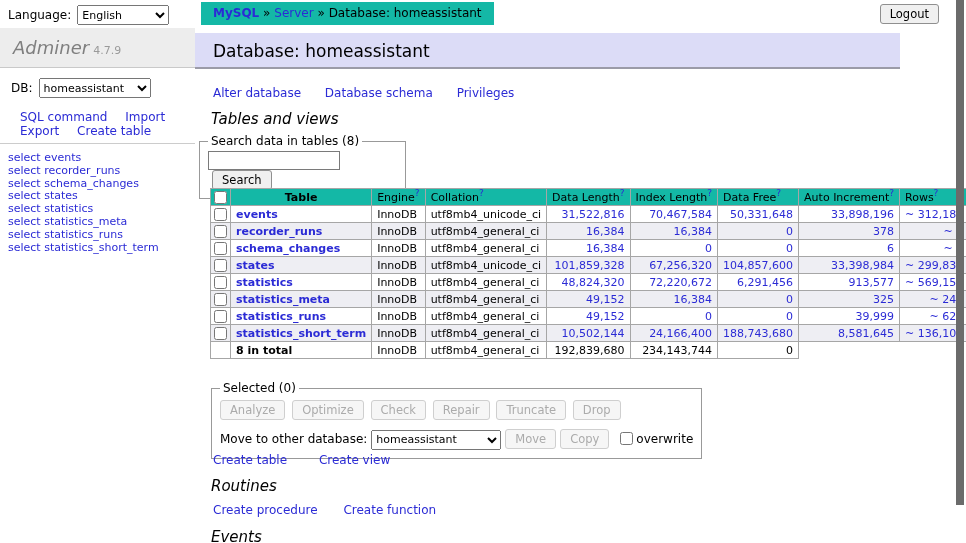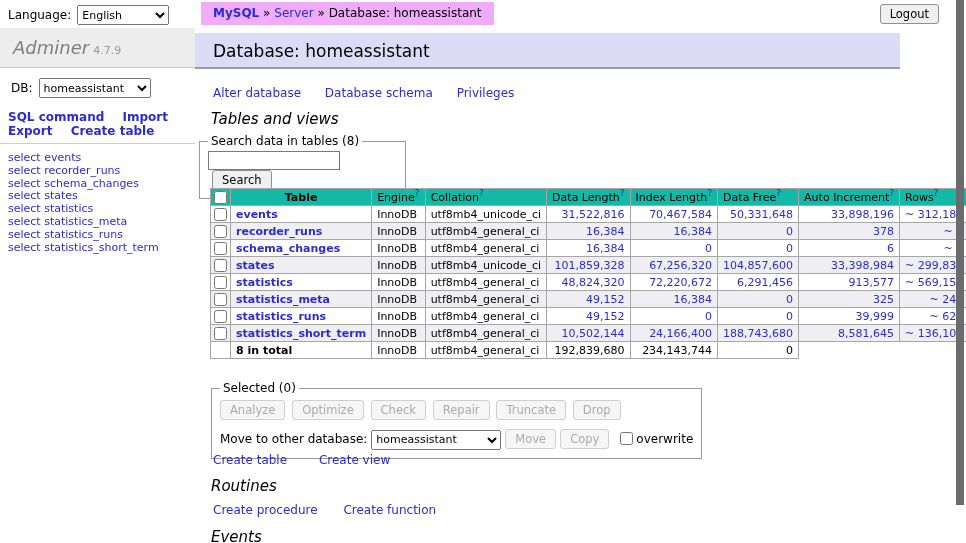--- a/index.html
+++ b/index.html
@@ -16,30 +16,30 @@
   
   #sidebar { position: absolute; left: 0; top: 0; width: 195px; height: 397px; background: #fff; }
   .lang-row { position: absolute; left: 8px; top: 5px; white-space: nowrap; }
   .lang-row select { width: 92px; height: 20px; margin-left: 6px; font-size: 11px; }
   .logo-box { position: absolute; left: 0; top: 28px; width: 195px; height: 40px;
               background: #ededed; border-bottom: 1px solid #c9c9c9; padding: 9px 0 0 13px; }
   .logo-name { font-style: italic; font-size: 18px; color: #7f7f7f; }
   .logo-ver { font-size: 11px; color: #9a9a9a; margin-left: 4px; }
   .db-row { position: absolute; left: 11px; top: 78px; white-space: nowrap; }
   .db-row select { width: 112px; height: 20px; margin-left: 6px; font-size: 11px; }
-  .side-actions { position: absolute; left: 8px; top: 110px; width: 185px; line-height: 14px; font-weight: bold; }
+  .side-actions { position: absolute; left: 20px; top: 110px; width: 185px; line-height: 14px; }
   .side-actions a { margin-right: 14px; white-space: nowrap; }
   .side-divider { position: absolute; left: 0; top: 143px; width: 195px; border-top: 1px solid #ccc; }
   .side-tables { position: absolute; left: 8px; top: 152px; width: 187px;
                  font-size: 11px; line-height: 12.8px; }
   .side-tables div { white-space: nowrap; }
 
   
   #main { position: absolute; left: 195px; top: 0; width: 760px; height: 543px; }
-  .breadcrumb { position: absolute; left: 6px; top: 2px; background: #f0abfc;
+  .breadcrumb { position: absolute; left: 6px; top: 2px; background: #14b8a6;
                 padding: 4px 12px 5px 12px; white-space: nowrap; }
   .breadcrumb .crumb-root { font-weight: bold; }
   .breadcrumb .sep { color: #000; }
   .logout { position: absolute; right: 16px; top: 4px; }
   button.btn { background: #f0f0f0; border: 1px solid #8f8f8f; border-radius: 3px;
                padding: 2px 9px; font-size: 11.5px; cursor: pointer; }
   button.btn-disabled { background: #f6f6f6; border: 1px solid #cfcfcf; border-radius: 3px;
                         padding: 2px 9px; font-size: 11.5px; color: #ababab; }
 
   .page-title { position: absolute; left: 0; top: 33px; width: 705px; height: 36px;

